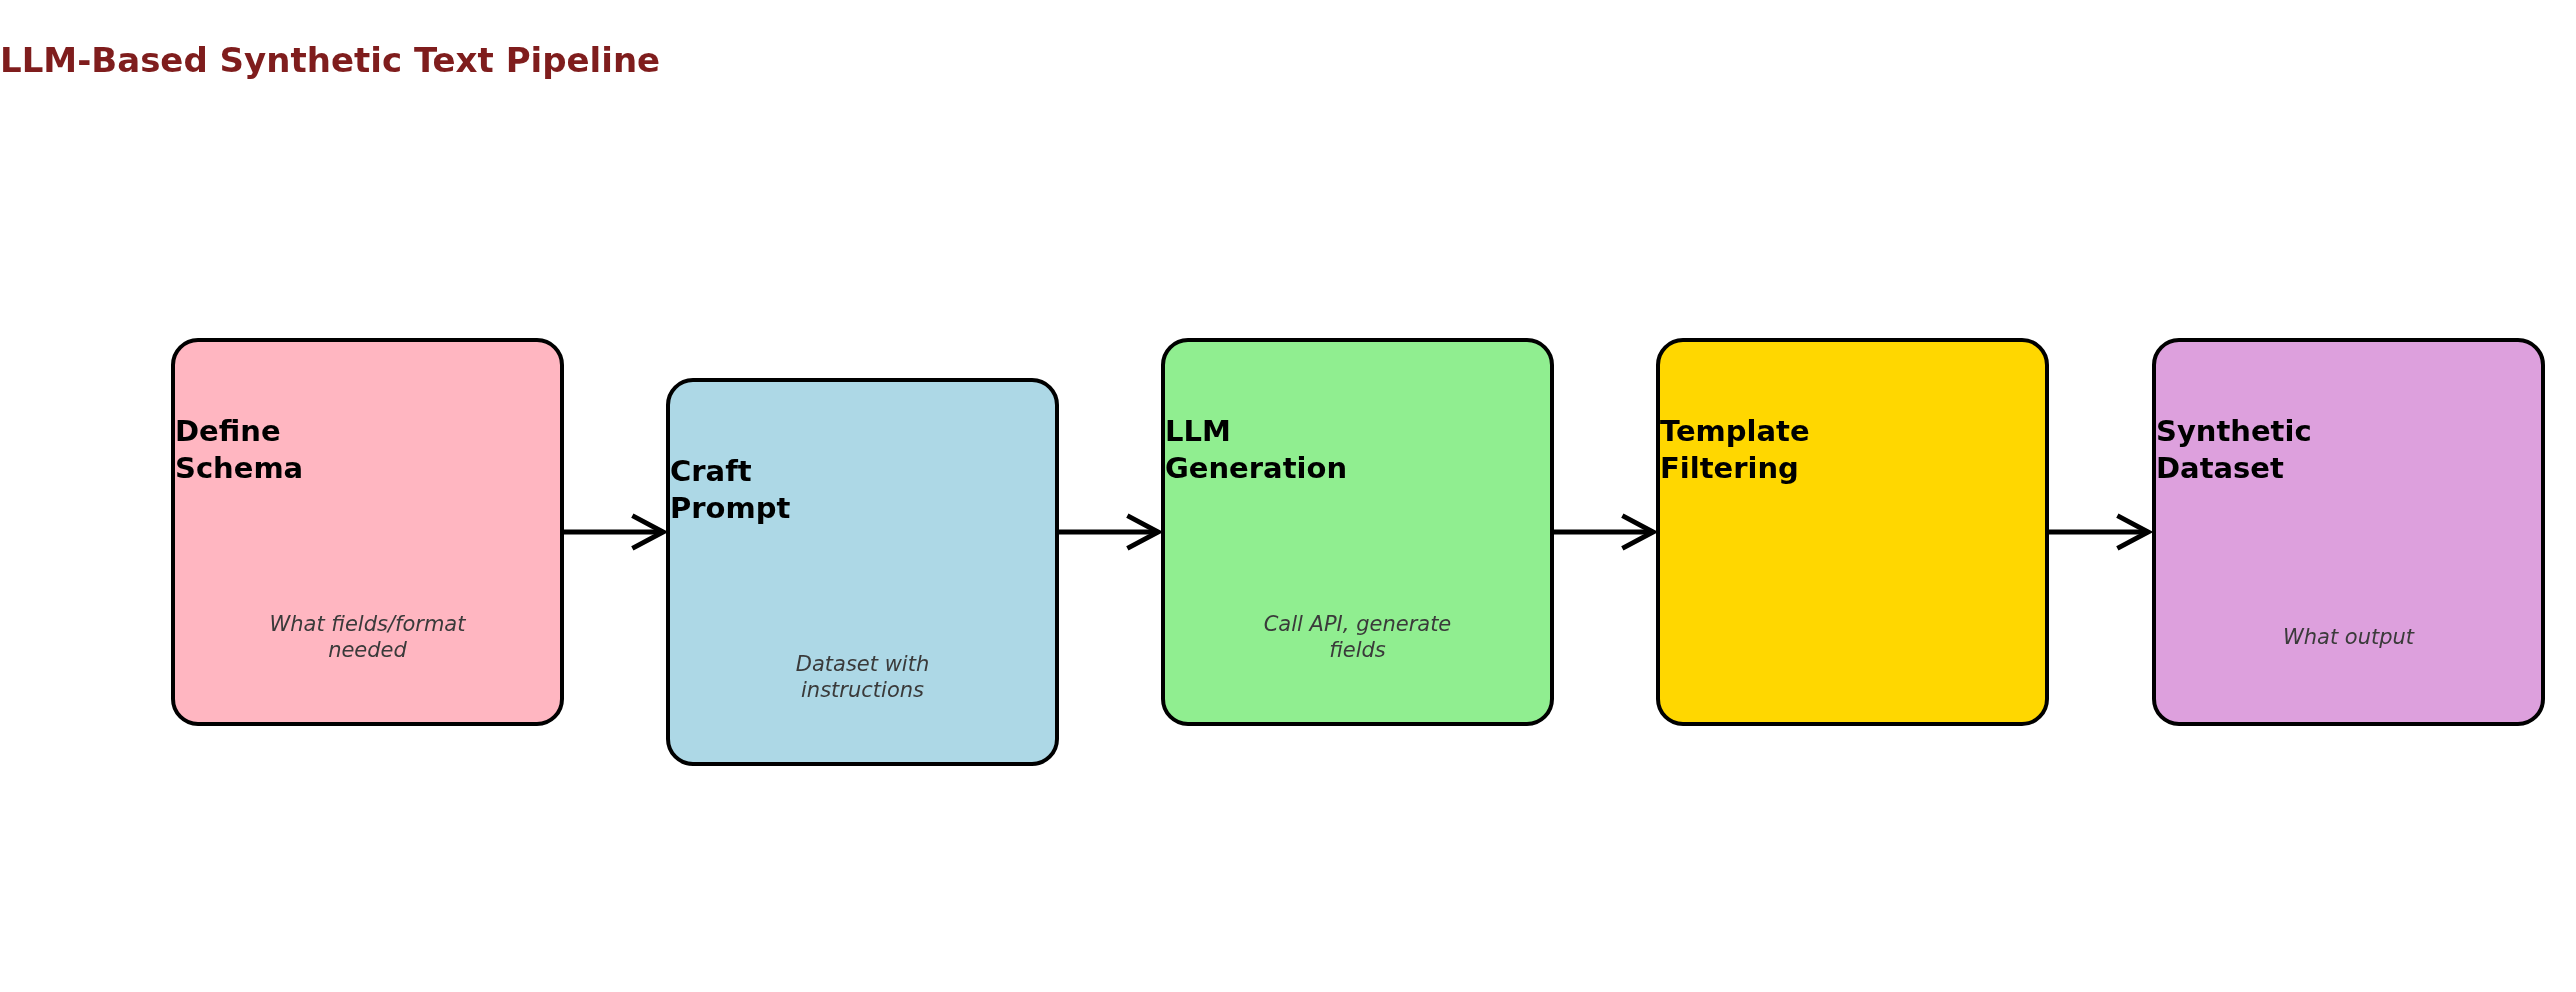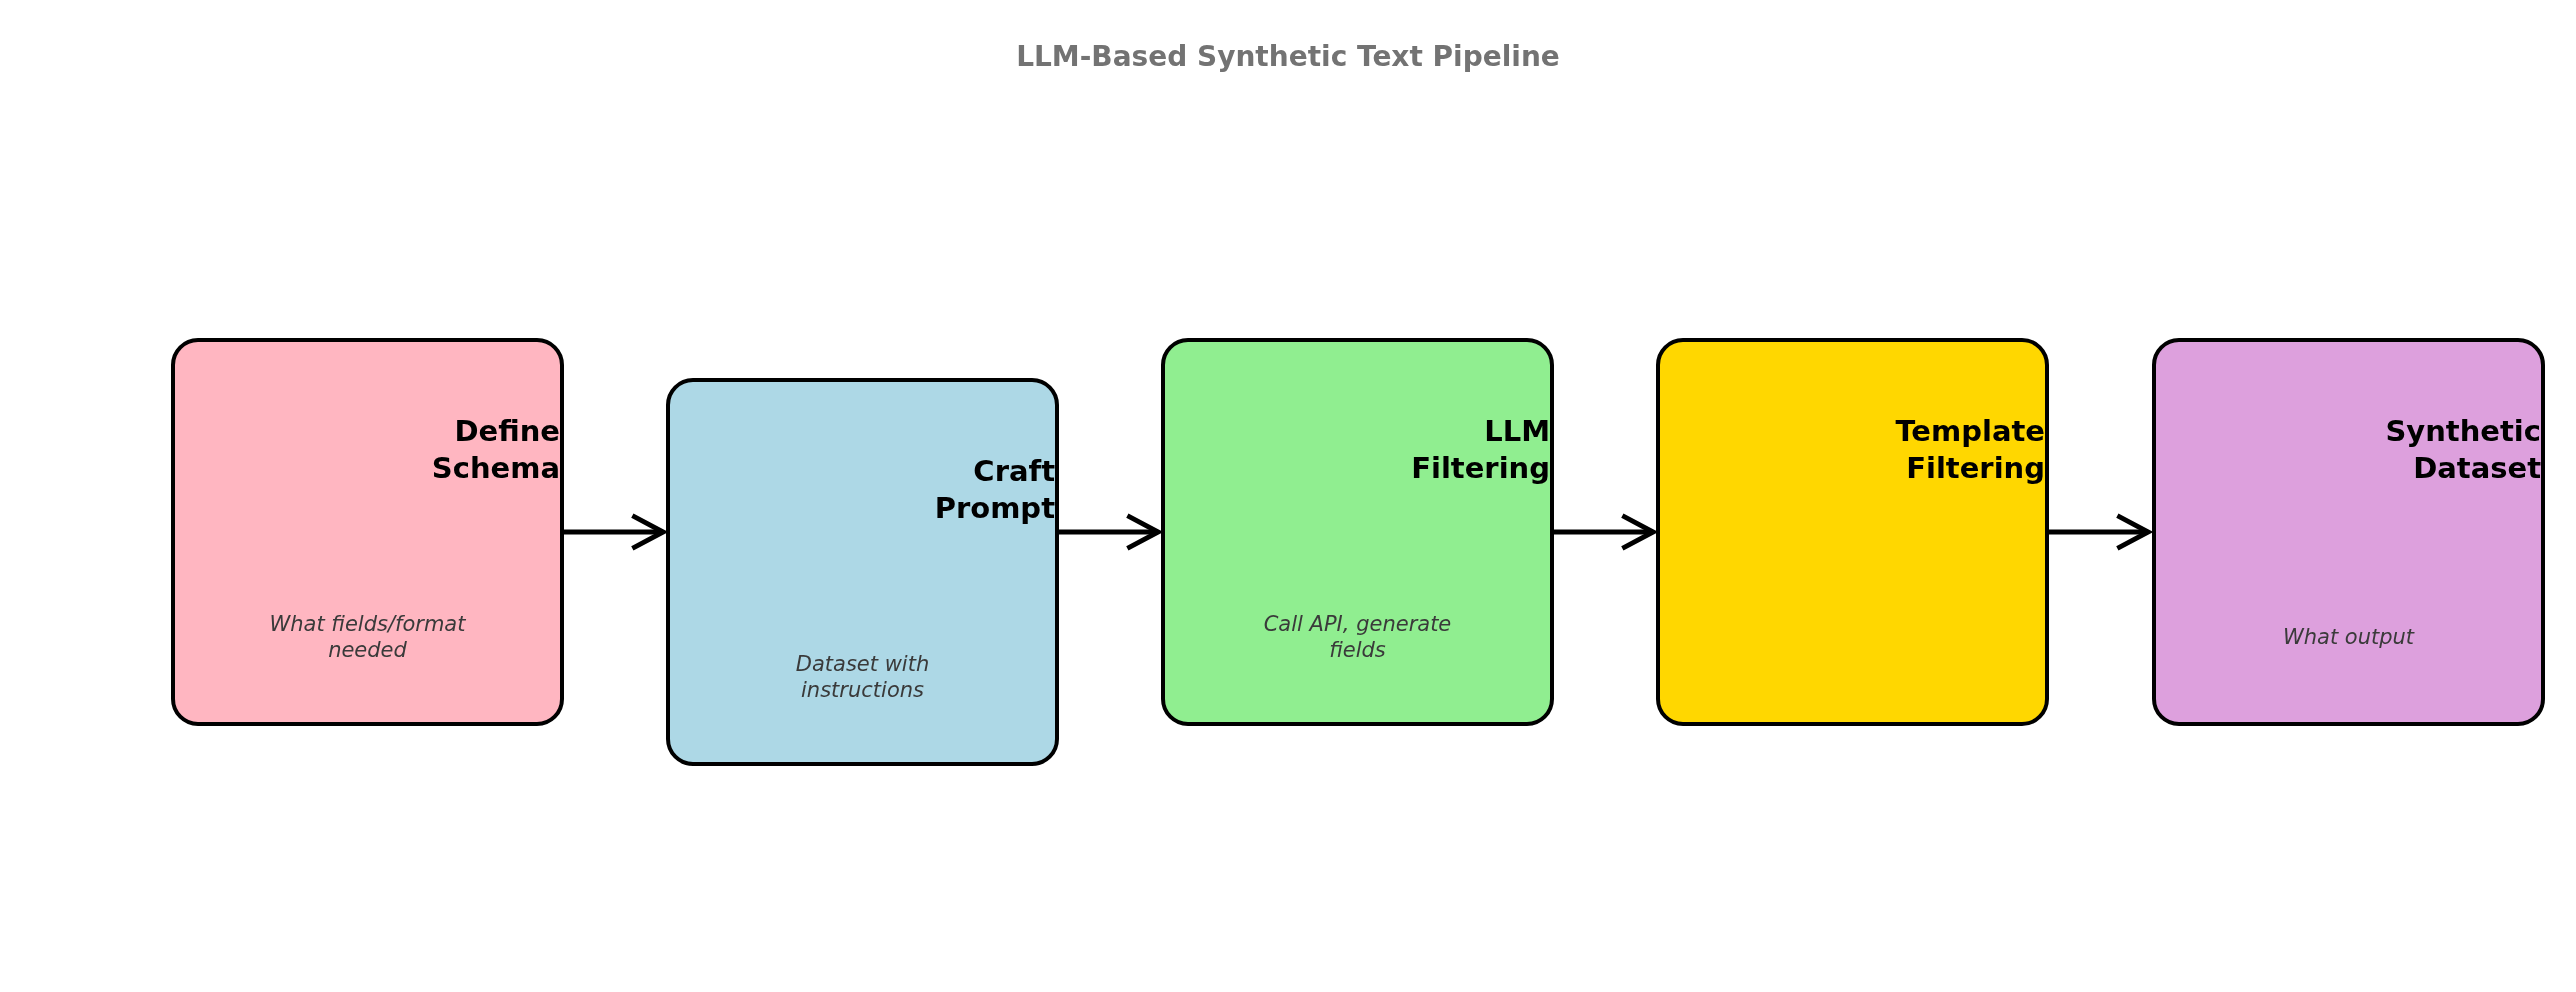--- a/index.html
+++ b/index.html
@@ -14,41 +14,40 @@
     background: #ffffff;
     overflow: hidden;
     font-family: "DejaVu Sans", "Liberation Sans", sans-serif;
     color: #000000;
   }
   .title {
     position: absolute;
     left: 0;
     right: 0;
     top: 40px;
-    text-align: center;
-    font-size: 28px;
+    font-size: 34px;
     font-weight: bold;
-    color: #737373;
+    color: #7f1d1d;
   }
   .stage {
     position: absolute;
     top: 338px;
     width: 393px;
     height: 388px;
     box-sizing: border-box;
     border: 4.8px solid #000000;
     border-radius: 27px;
   }
   .stage .label {
     position: absolute;
     left: 0;
     right: 0;
     top: 108px;
     transform: translateY(-50%);
-    text-align: right;
+    text-align: left;
     font-size: 29px;
     font-weight: bold;
     line-height: 1.27;
     white-space: pre-line;
     color: #000000;
   }
   .stage .caption {
     position: absolute;
     left: 0;
     right: 0;
@@ -103,21 +102,21 @@
 
   <div class="arrow" style="left:1059px">
     <svg viewBox="0 0 107 60" xmlns="http://www.w3.org/2000/svg">
       <path d="M0 30 H99" stroke="#000000" stroke-width="5" fill="none"></path>
       <path d="M71 13 L103 30 L71 47" stroke="#000000" stroke-width="5" fill="none"></path>
     </svg>
   </div>
 
   <div class="stage" style="left: 1161px; background-color: rgb(144, 238, 144);">
     <div class="label">LLM
-Filtering</div>
+Generation</div>
     <div class="caption">Call API, generate
 fields</div>
   </div>
 
   <div class="arrow" style="left:1554px">
     <svg viewBox="0 0 107 60" xmlns="http://www.w3.org/2000/svg">
       <path d="M0 30 H99" stroke="#000000" stroke-width="5" fill="none"></path>
       <path d="M71 13 L103 30 L71 47" stroke="#000000" stroke-width="5" fill="none"></path>
     </svg>
   </div>

